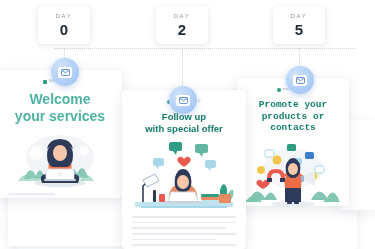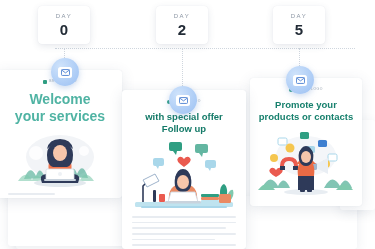--- a/index.html
+++ b/index.html
@@ -42,21 +42,21 @@
   .day-num{font-size:15px;font-weight:bold;color:#222b36;line-height:1;}
 
   
   .card{
     position:absolute;background:#ffffff;border-radius:3px;
     box-shadow:0 3px 14px rgba(60,80,110,.13), 0 0 1px rgba(60,80,110,.12);
     overflow:hidden;
   }
   .card.c1{left:-2px;top:70px;width:124px;height:128px;z-index:3;}
   .card.c2{left:122px;top:90px;width:124px;height:159px;z-index:4;}
-  .card.c3{left:250px;top:78px;width:112px;height:128px;z-index:3;}
+  .card.c3{left:237px;top:78px;width:112px;height:128px;z-index:3;font-family:Liberation Mono, monospace;}
 
   
   .ghost{
     position:absolute;background:#ffffff;border-radius:3px;
     box-shadow:0 3px 12px rgba(60,80,110,.10);
   }
   .ghost.g1{left:8px;top:186px;width:124px;height:60px;z-index:2;}
   .ghost.g2{left:16px;top:196px;width:124px;height:53px;z-index:1;}
   .ghost.g3{left:245px;top:196px;width:112px;height:53px;z-index:1;}
   .ghost.g4{left:340px;top:120px;width:35px;height:90px;z-index:1;}
@@ -171,22 +171,22 @@
 
   </div>
 
   <div class="card c2">
     <div class="card-inner">
       <div class="brand">
         <span class="brand-mark round"></span>
         <span class="brand-text">BRAND LOGO</span>
       </div>
       <div class="card-title">
+        <div>Follow up</div>
         <div>with special offer</div>
-        <div>Follow up</div>
       </div>
     </div>
     <div class="illus-wrap">
       <svg class="illus" viewBox="0 0 118 76">
 
         <rect x="44" y="2" width="13" height="9" rx="2" fill="#2f9e82"></rect>
           <path d="M48 11 l3 4 l1-4z" fill="#2f9e82"></path>
         <rect x="70" y="4" width="13" height="9" rx="2" fill="#2f9e82" opacity=".75"></rect>
           <path d="M74 13 l3 4 l1-4z" fill="#2f9e82" opacity=".75"></path>
         <rect x="28" y="18" width="11" height="8" rx="2" fill="#a9d7ea"></rect>

